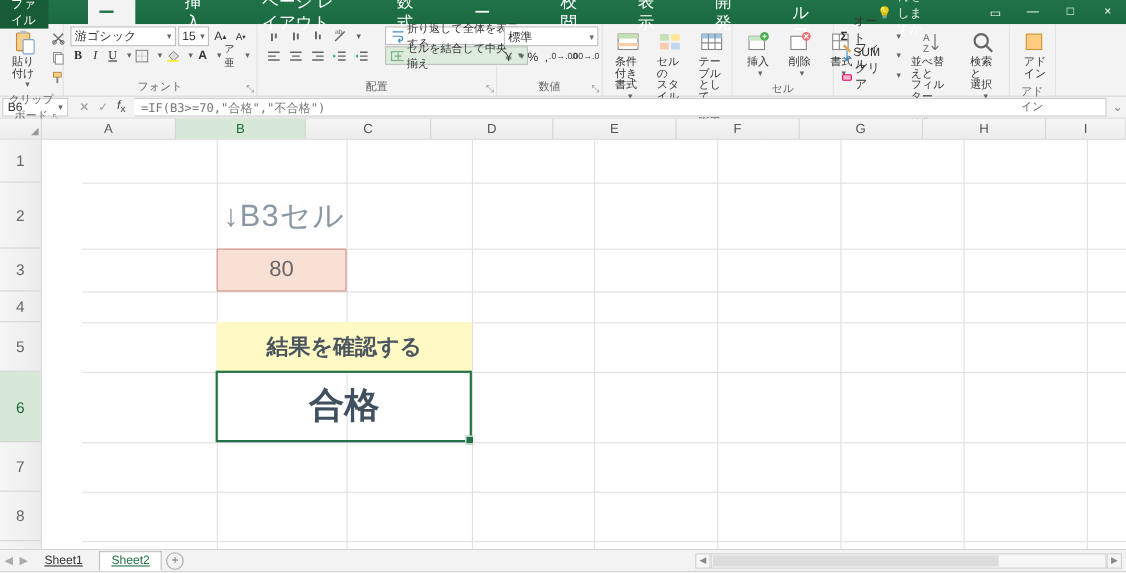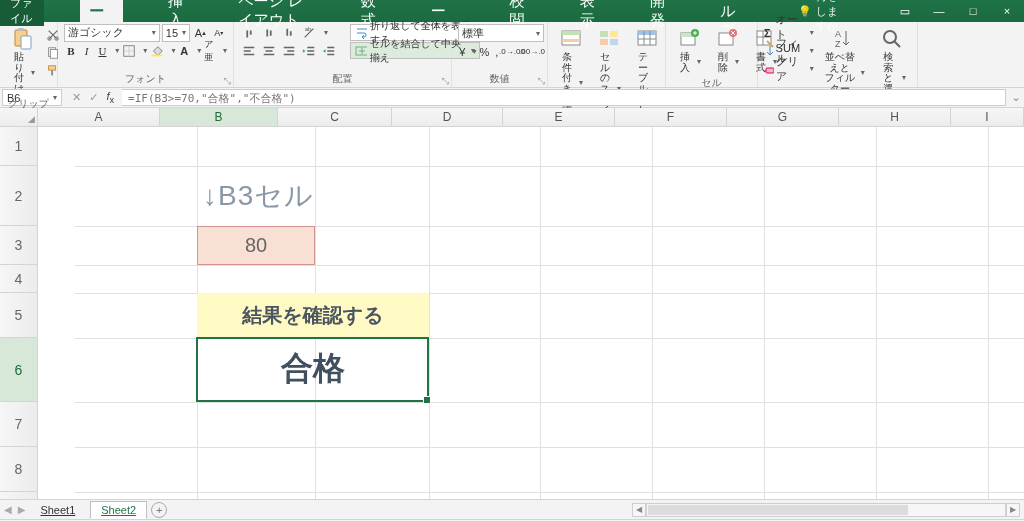--- a/index.html
+++ b/index.html
@@ -15,21 +15,21 @@
 .wb { width: 34px; display: flex; align-items: center; justify-content: center; }
 
 
 .ribbon { height: 66px; background: #f3f3f3; border-bottom: 1px solid #d4d4d4; display: flex; }
 .group { border-right: 1px solid #e1e1e1; display: flex; flex-direction: column; padding: 2px 6px 0; }
 .group-body { flex: 1; display: flex; align-items: flex-start; gap: 4px; }
 .group-label { text-align: center; font-size: 10px; color: #666; padding: 0 0 1px; position: relative; }
 .group-label .dlg { position: absolute; right: -4px; bottom: 0; font-size: 9px; color: #888; }
 .big-btn { display: flex; flex-direction: column; align-items: center; gap: 1px; padding: 2px 4px; border: 1px solid transparent; }
 .big-btn svg, .big-btn .ico { width: 24px; height: 24px; }
-.big-btn .lbl { font-size: 10px; text-align: center; line-height: 1.05; display: flex; align-items: center; }
+.big-btn .lbl { font-size: 10px; text-align: left; line-height: 1.05; display: flex; flex-direction: column; align-items: center; }
 .rows3 { display: flex; flex-direction: column; gap: 1px; }
 .row { display: flex; align-items: center; gap: 2px; height: 17px; }
 .combo { height: 18px; border: 1px solid #bfbfbf; background: #fff; display: flex; align-items: center; padding: 0 3px; font-size: 11px; justify-content: space-between; }
 .drop { font-size: 8px; color: #666; padding-left: 4px; }
 .mini { width: 18px; height: 17px; border: 1px solid transparent; display: inline-flex; align-items: center; justify-content: center; cursor: default; }
 .mini svg { width: 14px; height: 14px; }
 .mini.b { font-weight: 700; font-family: "Times New Roman"; }
 .mini.i { font-style: italic; font-family: "Times New Roman"; }
 .mini.u { text-decoration: underline; font-family: "Times New Roman"; }
 .sep { width: 1px; height: 40px; background: #e1e1e1; margin: 2px 2px 0; }
@@ -413,20 +413,32 @@
         <span class="lbl">
             <span style="white-space:pre-line">検索と
 選択</span>
             <span class="drop">▾</span>
           </span>
       </div>
     </div>
     <div class="group-label">編集</div>
   </div>
 
+  <div class="group" style="width:42px">
+    <div class="group-body">
+      <div class="big-btn">
+        <svg viewBox="0 0 24 24">
+            <rect x="4" y="4" width="14" height="14" fill="#ffcc80" stroke="#d0932f"></rect>
+          </svg>
+        <span class="lbl" style="white-space:pre-line">アド
+イン</span>
+      </div>
+    </div>
+    <div class="group-label">アドイン</div>
+  </div>
 </div>
 
 <div class="namefx">
   <div class="namebox">
       <span>B6</span>
       <span class="drop">▾</span>
     </div>
   <div class="fx-btns">
     <span>✕</span>
     <span>✓</span>

